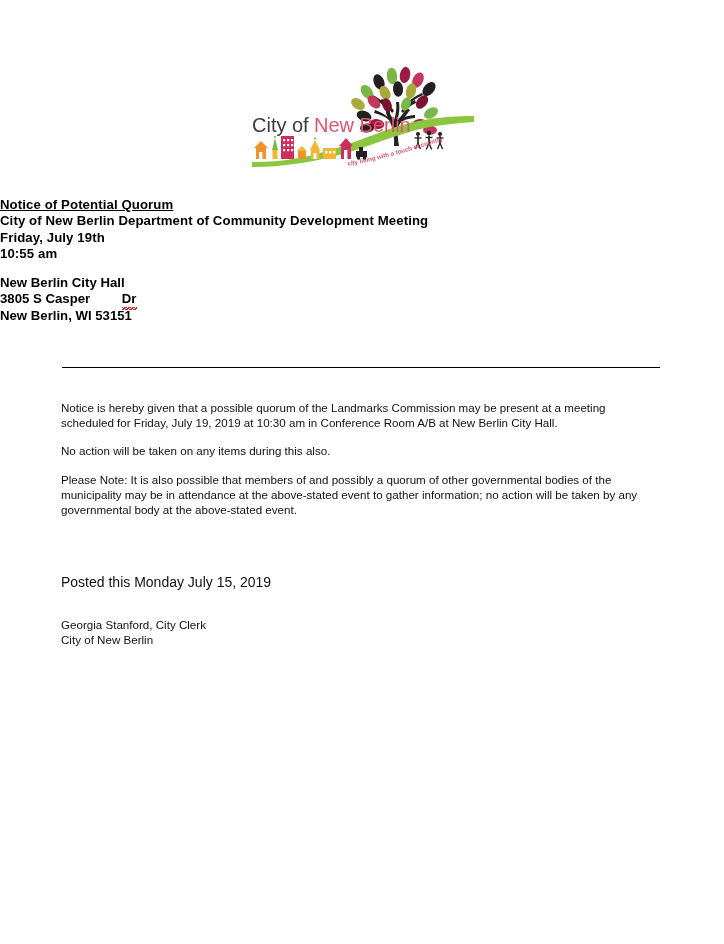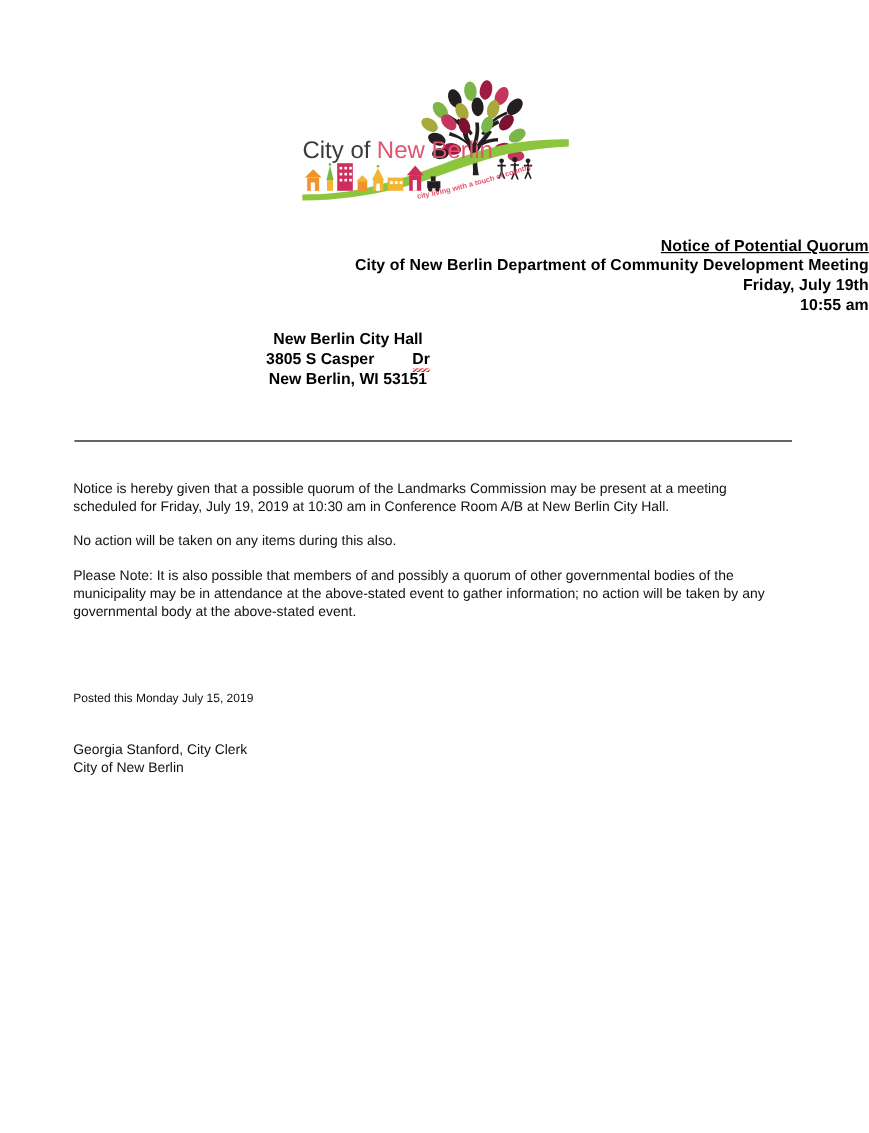--- a/index.html
+++ b/index.html
@@ -32,39 +32,39 @@
     height: 114px;
   }
   .logo-wrap svg { display: block; width: 234px; height: 114px; }
 
   
   .heading-block {
     position: absolute;
     left: 0;
     top: 197px;
     width: 724px;
-    text-align: right;
+    text-align: left;
   }
   .heading-block .hline {
     font-size: 13.2px;
     font-weight: bold;
     line-height: 16.3px;
     letter-spacing: 0.1px;
     white-space: nowrap;
   }
   .heading-block .hline.underlined {
     text-decoration: underline;
   }
 
   .address-block {
     position: absolute;
     left: 0;
     top: 275px;
     width: 580px;
-    text-align: center;
+    text-align: left;
   }
   .address-block .hline {
     font-size: 13.2px;
     font-weight: bold;
     line-height: 16.3px;
     white-space: nowrap;
   }
   .misspelled {
     position: relative;
     display: inline-block;
@@ -106,21 +106,21 @@
     font-size: 11.6px;
     line-height: 15.2px;
     text-align: left;
     color: #111111;
   }
 
   .footer-posted {
     position: absolute;
     left: 61px;
     top: 575px;
-    font-size: 10px;
+    font-size: 14px;
     line-height: 15.2px;
     color: #111111;
   }
   .footer-sign {
     position: absolute;
     left: 61px;
     top: 617px;
     font-size: 11.6px;
     line-height: 15.2px;
     color: #111111;

